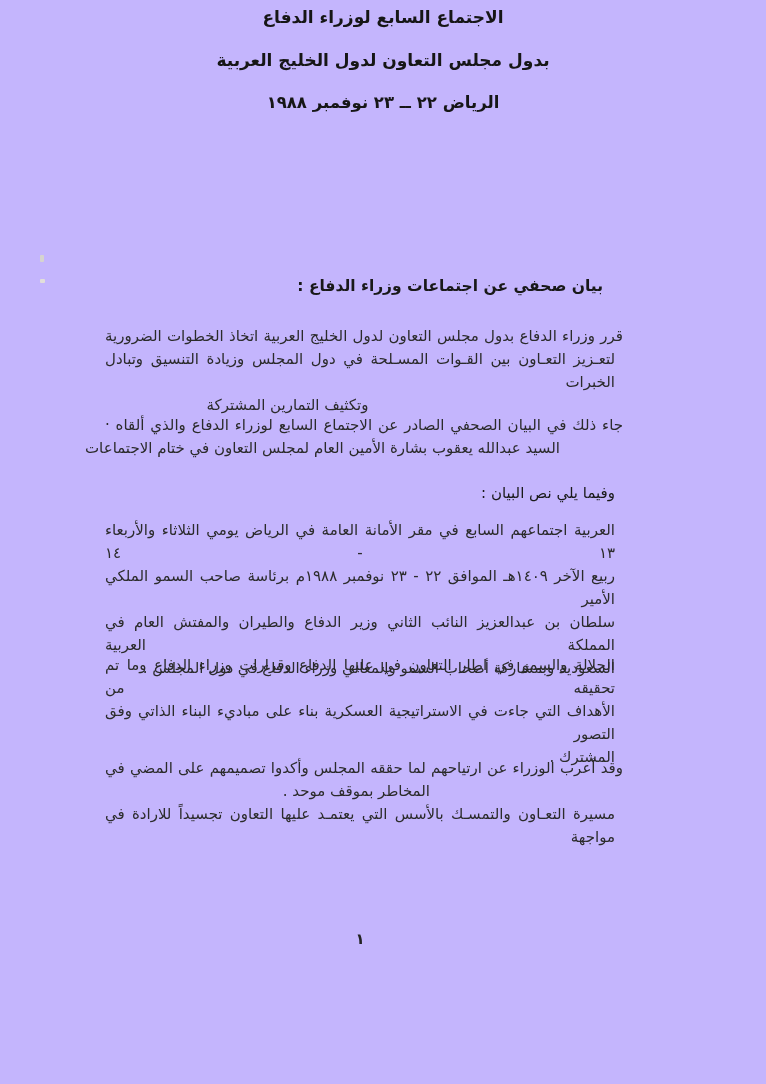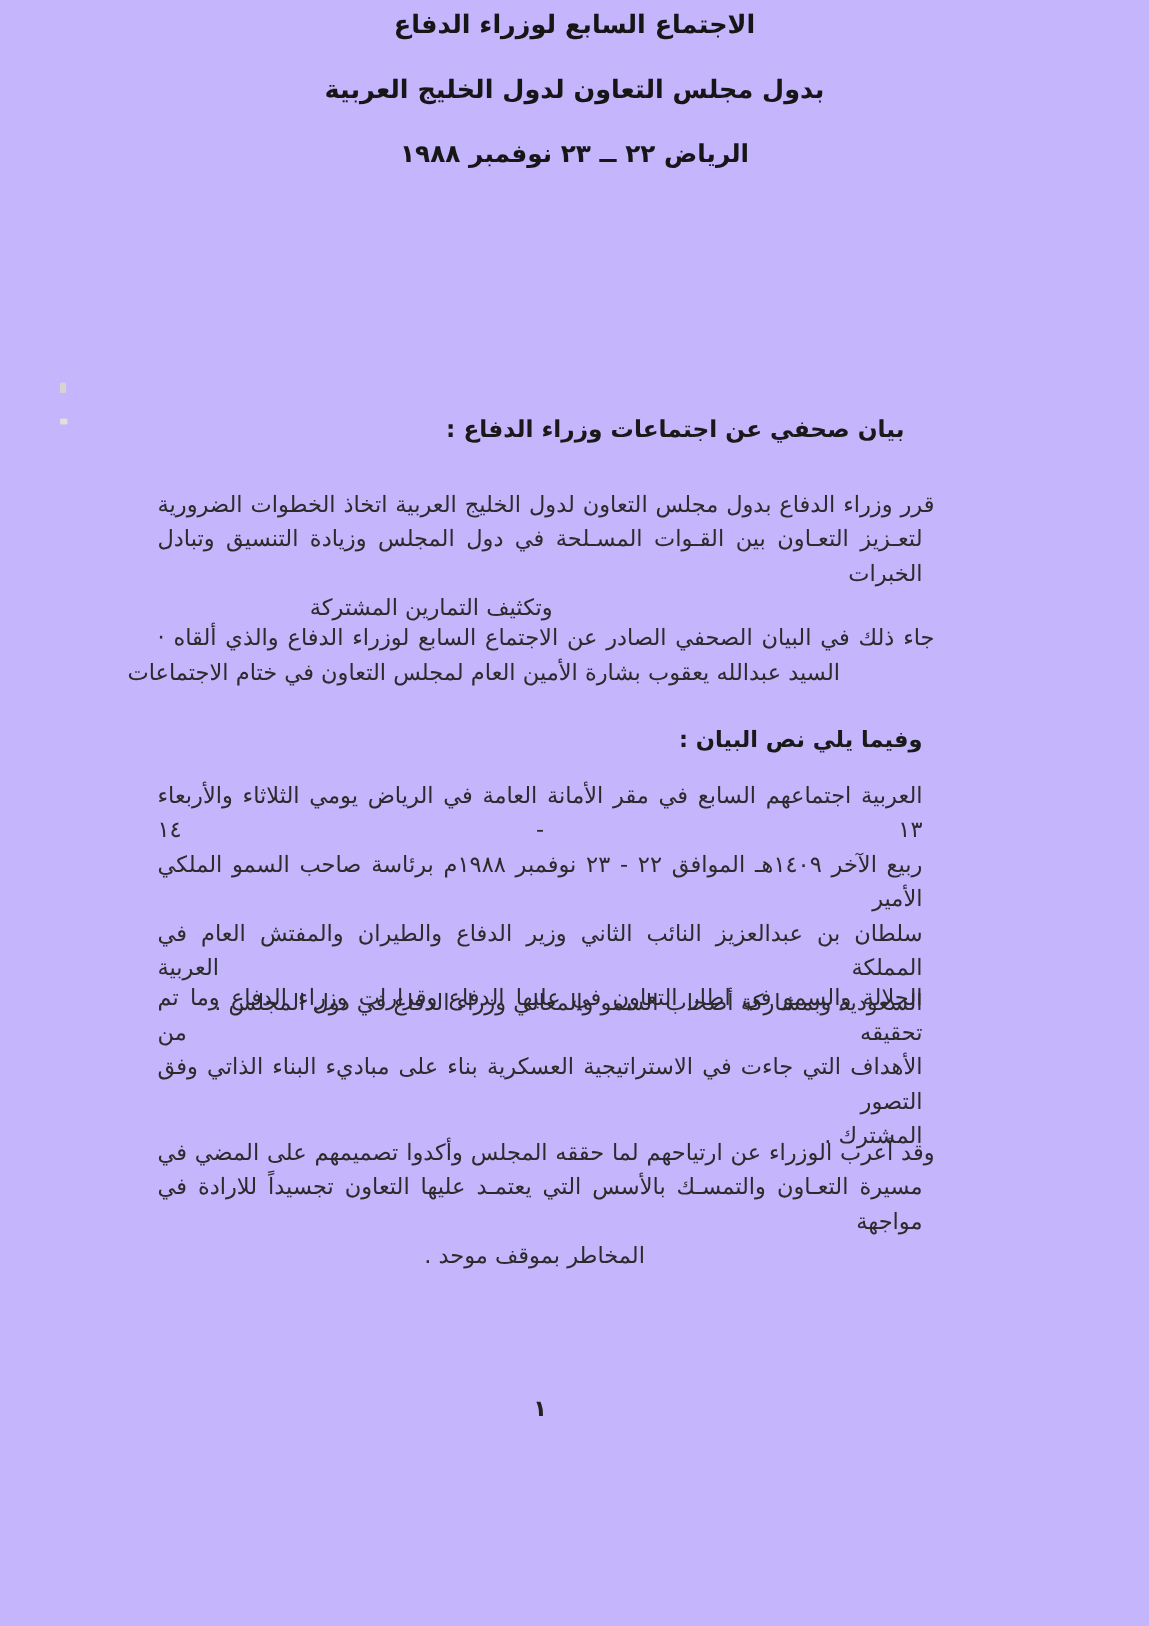--- a/index.html
+++ b/index.html
@@ -45,21 +45,21 @@
   .hdr{
     top:277px;
     font-weight:700;
     font-size:15.5px;
     text-align:right;
     padding-right:12px;
     color:#191919;
   }
   .intro{
     top:484px;
-    font-weight:700;
+    font-weight:400;
     font-size:15px;
     color:#191919;
   }
   .para{font-size:15px; color:#2b2b2b;}
   .p1{top:325px;}
   .p2{top:414px;}
   .p3{top:519px;}
   .p4{top:654px;}
   .p5{top:757px;}
   .ln{
@@ -127,20 +127,20 @@
     </div>
 
     <div class="blk para p4">
       <div class="ln j">الجلالة والسمو في اطار التعاون في عليها الدفاع وقرارات وزراء الدفاع وما تم تحقيقه من</div>
       <div class="ln j">الأهداف التي جاءت في الاستراتيجية العسكرية بناء على مباديء البناء الذاتي وفق التصور</div>
       <div class="ln">المشترك .</div>
     </div>
 
     <div class="blk para p5">
       <div class="ln j first">وقد أعرب الوزراء عن ارتياحهم لما حققه المجلس وأكدوا تصميمهم على المضي في</div>
+      <div class="ln in-center-3">المخاطر بموقف موحد .</div>
       <div class="ln j">مسيرة التعـاون والتمسـك بالأسس التي يعتمـد عليها التعاون تجسيداً للارادة في مواجهة</div>
-      <div class="ln in-center-3">المخاطر بموقف موحد .</div>
     </div>
 
     <div class="blk pagenum">١</div>
 
   </div>
 </div>
 
 </body></html>

